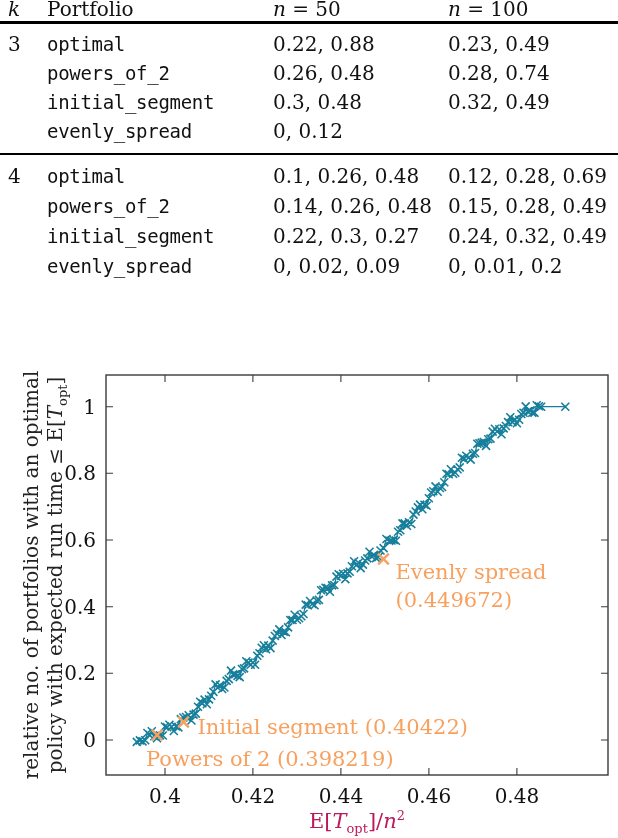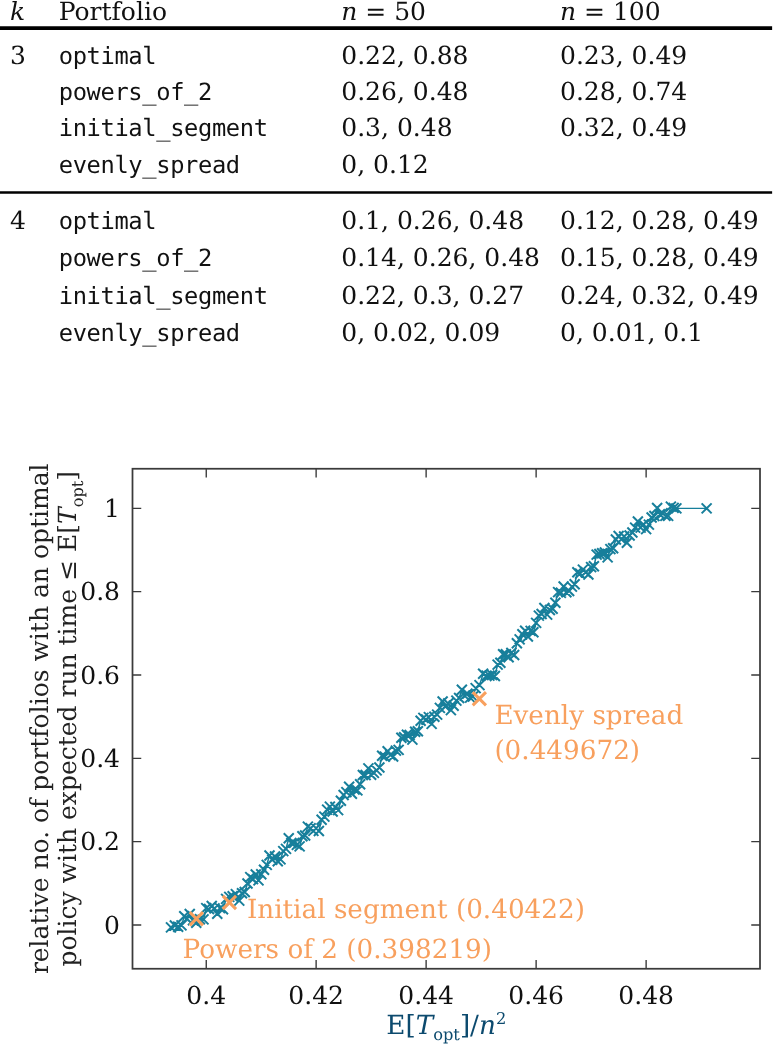--- a/index.html
+++ b/index.html
@@ -21,21 +21,21 @@
   .rule.mid{top:153px;height:1.7px;}
   .grow{height:29px;line-height:29px;font-size:20px;}
   .g2 .grow{height:30px;line-height:30px;}
   
   .plot-wrap{position:absolute;left:0;top:330px;width:618px;height:508px;}
   .ylabel{position:absolute;white-space:nowrap;font-size:20px;color:#222;
           transform:translate(-50%,-50%) rotate(-90deg);}
   .ylabel.l1{left:31px;top:245px;}
   .ylabel.l2{left:56px;top:245px;}
   .xlabel{position:absolute;left:106px;width:502px;top:478px;text-align:center;
-          font-size:21px;color:#0c4a6e;}
+          font-size:21px;color:#be185d;}
   sub{font-size:13px;}
   sup{font-size:13px;}
   svg text{font-family:"DejaVu Serif",serif;}
 </style>
 </head>
 <body>
 
 <div class="page">
 
   <section class="table-wrap">
@@ -73,39 +73,39 @@
       </div>
     </div>
 
     <div class="rule mid"></div>
 
     <div class="g2">
       <div class="trow grow" style="top:161px">
         <div class="c1 serif">4</div>
         <div class="c2 mono">optimal</div>
         <div class="c3 serif">0.1, 0.26, 0.48</div>
-        <div class="c4 serif">0.12, 0.28, 0.49</div>
+        <div class="c4 serif">0.12, 0.28, 0.69</div>
       </div>
       <div class="trow grow" style="top:191px">
         <div class="c1"></div>
         <div class="c2 mono">powers_of_2</div>
         <div class="c3 serif">0.14, 0.26, 0.48</div>
         <div class="c4 serif">0.15, 0.28, 0.49</div>
       </div>
       <div class="trow grow" style="top:221px">
         <div class="c1"></div>
         <div class="c2 mono">initial_segment</div>
         <div class="c3 serif">0.22, 0.3, 0.27</div>
         <div class="c4 serif">0.24, 0.32, 0.49</div>
       </div>
       <div class="trow grow" style="top:251px">
         <div class="c1"></div>
         <div class="c2 mono">evenly_spread</div>
         <div class="c3 serif">0, 0.02, 0.09</div>
-        <div class="c4 serif">0, 0.01, 0.1</div>
+        <div class="c4 serif">0, 0.01, 0.2</div>
       </div>
     </div>
   </section>
 
   <section class="plot-wrap">
     <div class="ylabel l1">relative no. of portfolios with an optimal</div>
     <div class="ylabel l2"><span>policy with expected run time ≤ E[</span><span class="it">T</span><sub>opt</sub><span>]</span></div>
 
     <svg id="plot-svg" width="618" height="508" viewBox="0 0 618 508">
         <path d="M136.8 411.9L139.9 410.4L142.5 411.4L145.2 410.3L147.4 403.0L149.6 404.9L151.8 401.2L154.4 406.2L157.0 408.2L159.9 405.4L162.8 405.5L165.0 396.5L167.2 397.2L169.4 394.8L171.6 396.7L173.8 401.0L176.0 396.5L178.4 397.4L180.9 389.1L183.4 387.5L186.1 387.0L188.7 385.3L191.4 390.5L193.6 384.6L195.8 383.6L198.0 376.8L200.2 371.7L202.4 373.3L204.6 369.6L206.8 374.3L209.0 369.4L211.2 365.8L213.4 361.9L215.6 354.4L217.8 357.8L220.0 355.2L222.2 359.0L224.4 357.5L226.6 350.9L228.8 349.1L231.0 340.6L233.1 344.4L235.3 344.3L237.5 345.9L239.7 347.1L241.9 339.0L244.1 338.4L246.3 331.3L248.5 332.6L250.7 334.7L252.9 332.6L255.1 334.8L257.3 325.8L259.5 323.3L261.7 317.7L263.9 315.3L266.1 319.2L268.3 315.6L270.5 318.1L272.7 310.6L274.9 306.0L277.1 303.7L279.3 299.4L281.5 305.0L283.7 301.6L285.9 302.3L288.1 297.4L290.3 290.0L292.5 290.0L294.7 284.7L296.9 289.8L299.1 288.3L301.3 286.3L303.5 284.0L305.7 274.6L307.9 275.3L310.1 271.0L312.3 274.0L314.5 275.2L316.7 270.5L318.9 269.9L321.1 260.2L323.3 259.8L325.5 257.8L327.7 258.0L329.9 261.7L332.1 255.4L334.3 255.0L336.5 246.6L338.7 244.3L340.9 245.5L343.1 243.7L345.3 249.1L347.5 243.4L349.7 241.7L351.9 236.3L354.1 231.2L356.3 235.2L358.5 232.8L360.7 238.1L362.9 234.6L365.1 230.5L367.3 228.4L369.5 221.8L371.7 226.5L373.9 224.9L376.1 228.1L378.3 227.3L380.5 220.5L383.6 218.1L386.5 209.0L389.3 210.6L391.5 210.5L393.7 210.0L395.9 210.8L398.1 201.7L400.3 200.2L402.5 193.4L404.7 193.4L406.9 195.8L409.1 192.3L411.3 194.0L413.5 184.6L415.7 181.5L417.9 177.4L420.1 174.6L422.3 179.2L424.5 174.7L426.7 175.8L428.9 168.3L431.1 162.5L433.3 161.2L435.5 156.4L437.7 161.7L439.9 158.0L442.1 157.0L444.3 152.2L446.5 143.7L448.7 144.2L450.9 139.2L453.1 143.8L455.3 142.8L457.5 139.3L459.7 137.4L461.9 127.8L464.1 128.9L466.3 125.7L468.5 127.8L470.7 129.6L472.9 123.7L475.1 123.0L477.3 113.7L479.5 113.2L481.7 112.6L483.9 112.0L486.1 115.9L488.3 109.3L490.5 108.6L492.7 101.6L494.9 98.8L497.1 101.5L499.3 99.2L501.5 104.2L503.7 98.4L505.9 96.0L508.1 92.1L510.3 87.2L512.5 92.1L514.7 89.5L516.9 93.3L519.1 89.7L521.3 84.0L523.5 82.8L525.7 76.4L527.9 81.4L530.1 80.6L532.3 82.7L534.5 82.7L536.7 75.3L538.9 76.3L541.1 76.7L565.3 76.7" fill="none" stroke="#177f9b" stroke-width="1.2"></path>

